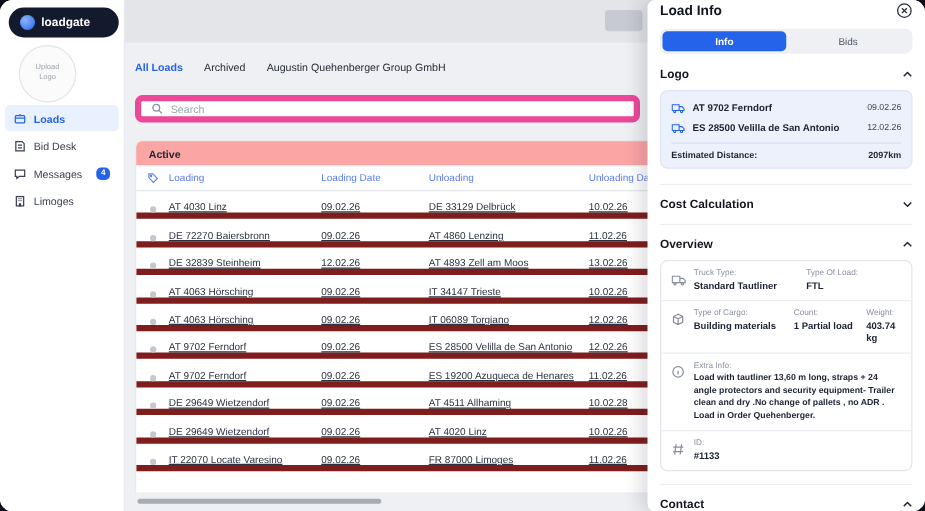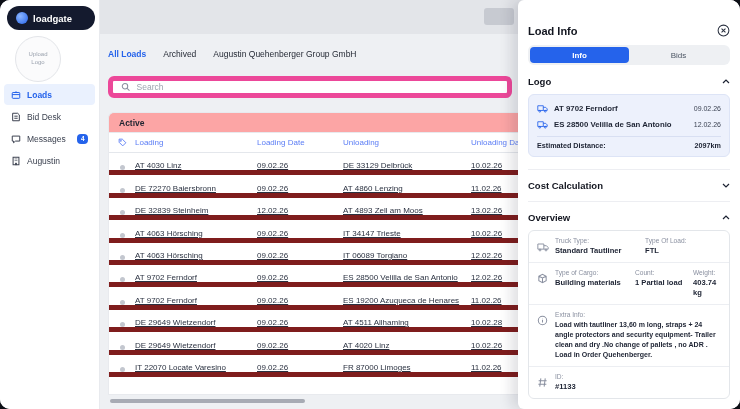--- a/index.html
+++ b/index.html
@@ -51,21 +51,21 @@
     font-size:8px; color:#2a3140;text-decoration:underline; }
   .c0 { width:26px; display:flex; justify-content:center; align-items:center; }
   .c1 { width:122px; } .c2 { width:86px; } .c3 { width:128px; } .c4 { width:100px; }
   .dot { width:5px; height:5px; border-radius:50%; background:#c3c7cf; display:inline-block; }
   .hscroll { position:absolute; bottom:6px; left:10px; width:195px; height:4px; background:#a7abb4;
     border-radius:2px; }
 
   
   .drawer { position:absolute; top:0; right:0; width:222px; height:100%; background:#fff; z-index:10;
     box-shadow:-6px 0 14px rgba(20,24,40,.14); border-radius:6px 0 0 6px; }
-  .drawer-inner { padding:24px 10px; height:100%; overflow:hidden;border-radius:27px; }
+  .drawer-inner { padding:2px 10px; height:100%; overflow:hidden; }
   .d-head { display:flex; align-items:center; justify-content:space-between; }
   .d-title { font-size:11px; font-weight:bold; color:#12151f; }
   .close-btn { width:13px; height:13px; color:#2a3140; display:flex; }
   .seg { margin-top:8px; background:#eef0f3; border-radius:6px; padding:2px; display:flex; }
   .seg-btn { flex:1; height:16px; display:flex; align-items:center; justify-content:center;
     font-size:8px; border-radius:4px; color:#4b5563; }
   .seg-btn.active { background:var(--accent,#2563eb); color:#fff; font-weight:bold; }
   .sec { display:flex; align-items:center; justify-content:space-between; margin-top:11px;
     font-size:9.5px; font-weight:bold; color:#12151f; }
   .sec.ruled { border-top:1px solid #edeef2; padding-top:10px; }
@@ -120,21 +120,21 @@
             <path d="M1.5 2.5h9v6h-5l-2.5 2v-2h-1.5z"></path>
           </svg>
         <span>Messages</span>
         <span class="nav-badge">4</span>
       </div>
       <div class="nav-item">
         <svg width="10" height="10" viewBox="0 0 12 12" fill="none" stroke="currentColor" stroke-width="1.2">
             <rect x="2.5" y="1.5" width="7" height="9"></rect>
             <path d="M4.5 3.5h1M6.5 3.5h1M4.5 5.5h1M6.5 5.5h1M5.5 8.5h1v2h-1z"></path>
           </svg>
-        <span>Augustin</span>
+        <span>Limoges</span>
       </div>
     </nav>
   </aside>
 
   <main class="main">
     <div class="topstrip"></div>
     <div class="header-action"></div>
 
     <div class="tabs">
       <span class="tab active">All Loads</span>

